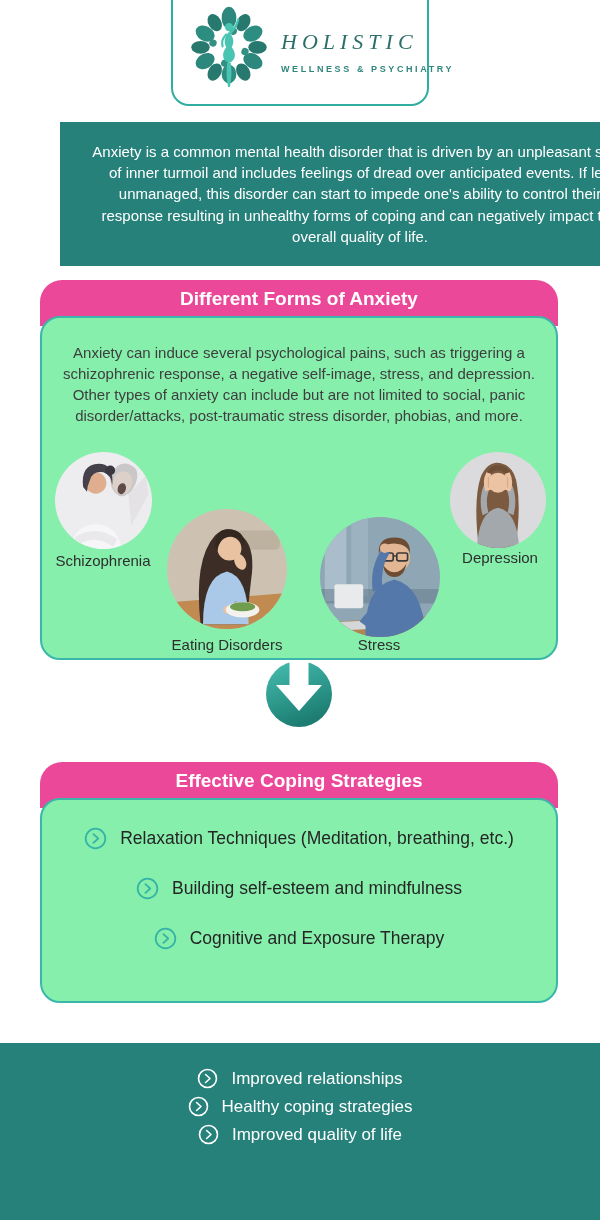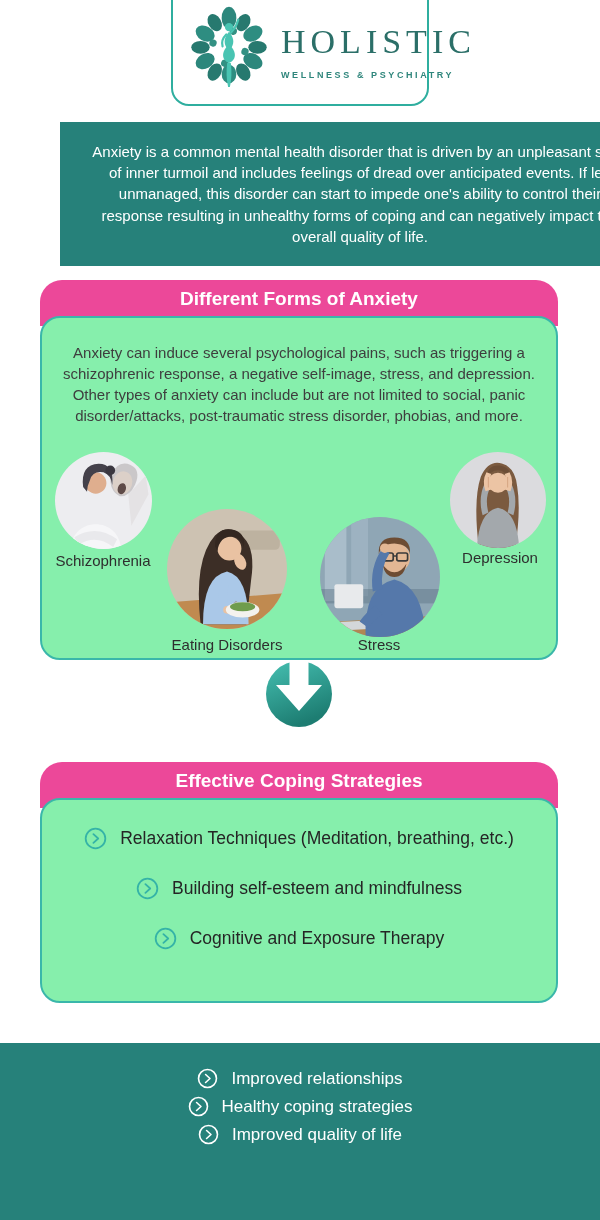--- a/index.html
+++ b/index.html
@@ -12,22 +12,22 @@
   
   .header { position:absolute; top:0; left:0; width:600px; height:122px; background:#fff; }
   .logo-box {
     position:absolute; left:171px; top:-18px; width:258px; height:124px;
     border:2px solid #2fae9f; border-radius:18px; background:#fff;
     display:flex; align-items:center; padding:20px 10px 6px 10px;
   }
   .logo-mark { width:92px; height:92px; flex:0 0 auto; }
   .logo-text { margin-left:6px; }
   .logo-name {
-    font-family:"Liberation Serif", serif; font-size:34px; font-weight:500;
-    letter-spacing:5px; color:#2b6f68; white-space:nowrap;
+    font-family:"Liberation Serif", serif; font-size:22px; font-weight:500;
+    letter-spacing:5px; color:#2b6f68; white-space:nowrap;font-style:italic;
   }
   .logo-tagline {
     margin-top:9px; font-size:9px; letter-spacing:2.6px; color:#2f867c;
     font-weight:600; white-space:nowrap;
   }
 
   
   .intro {
     position:absolute; top:122px; left:16px; width:600px; height:144px;
     background:#26817a; display:flex; align-items:center; justify-content:center;margin-left:44px;

